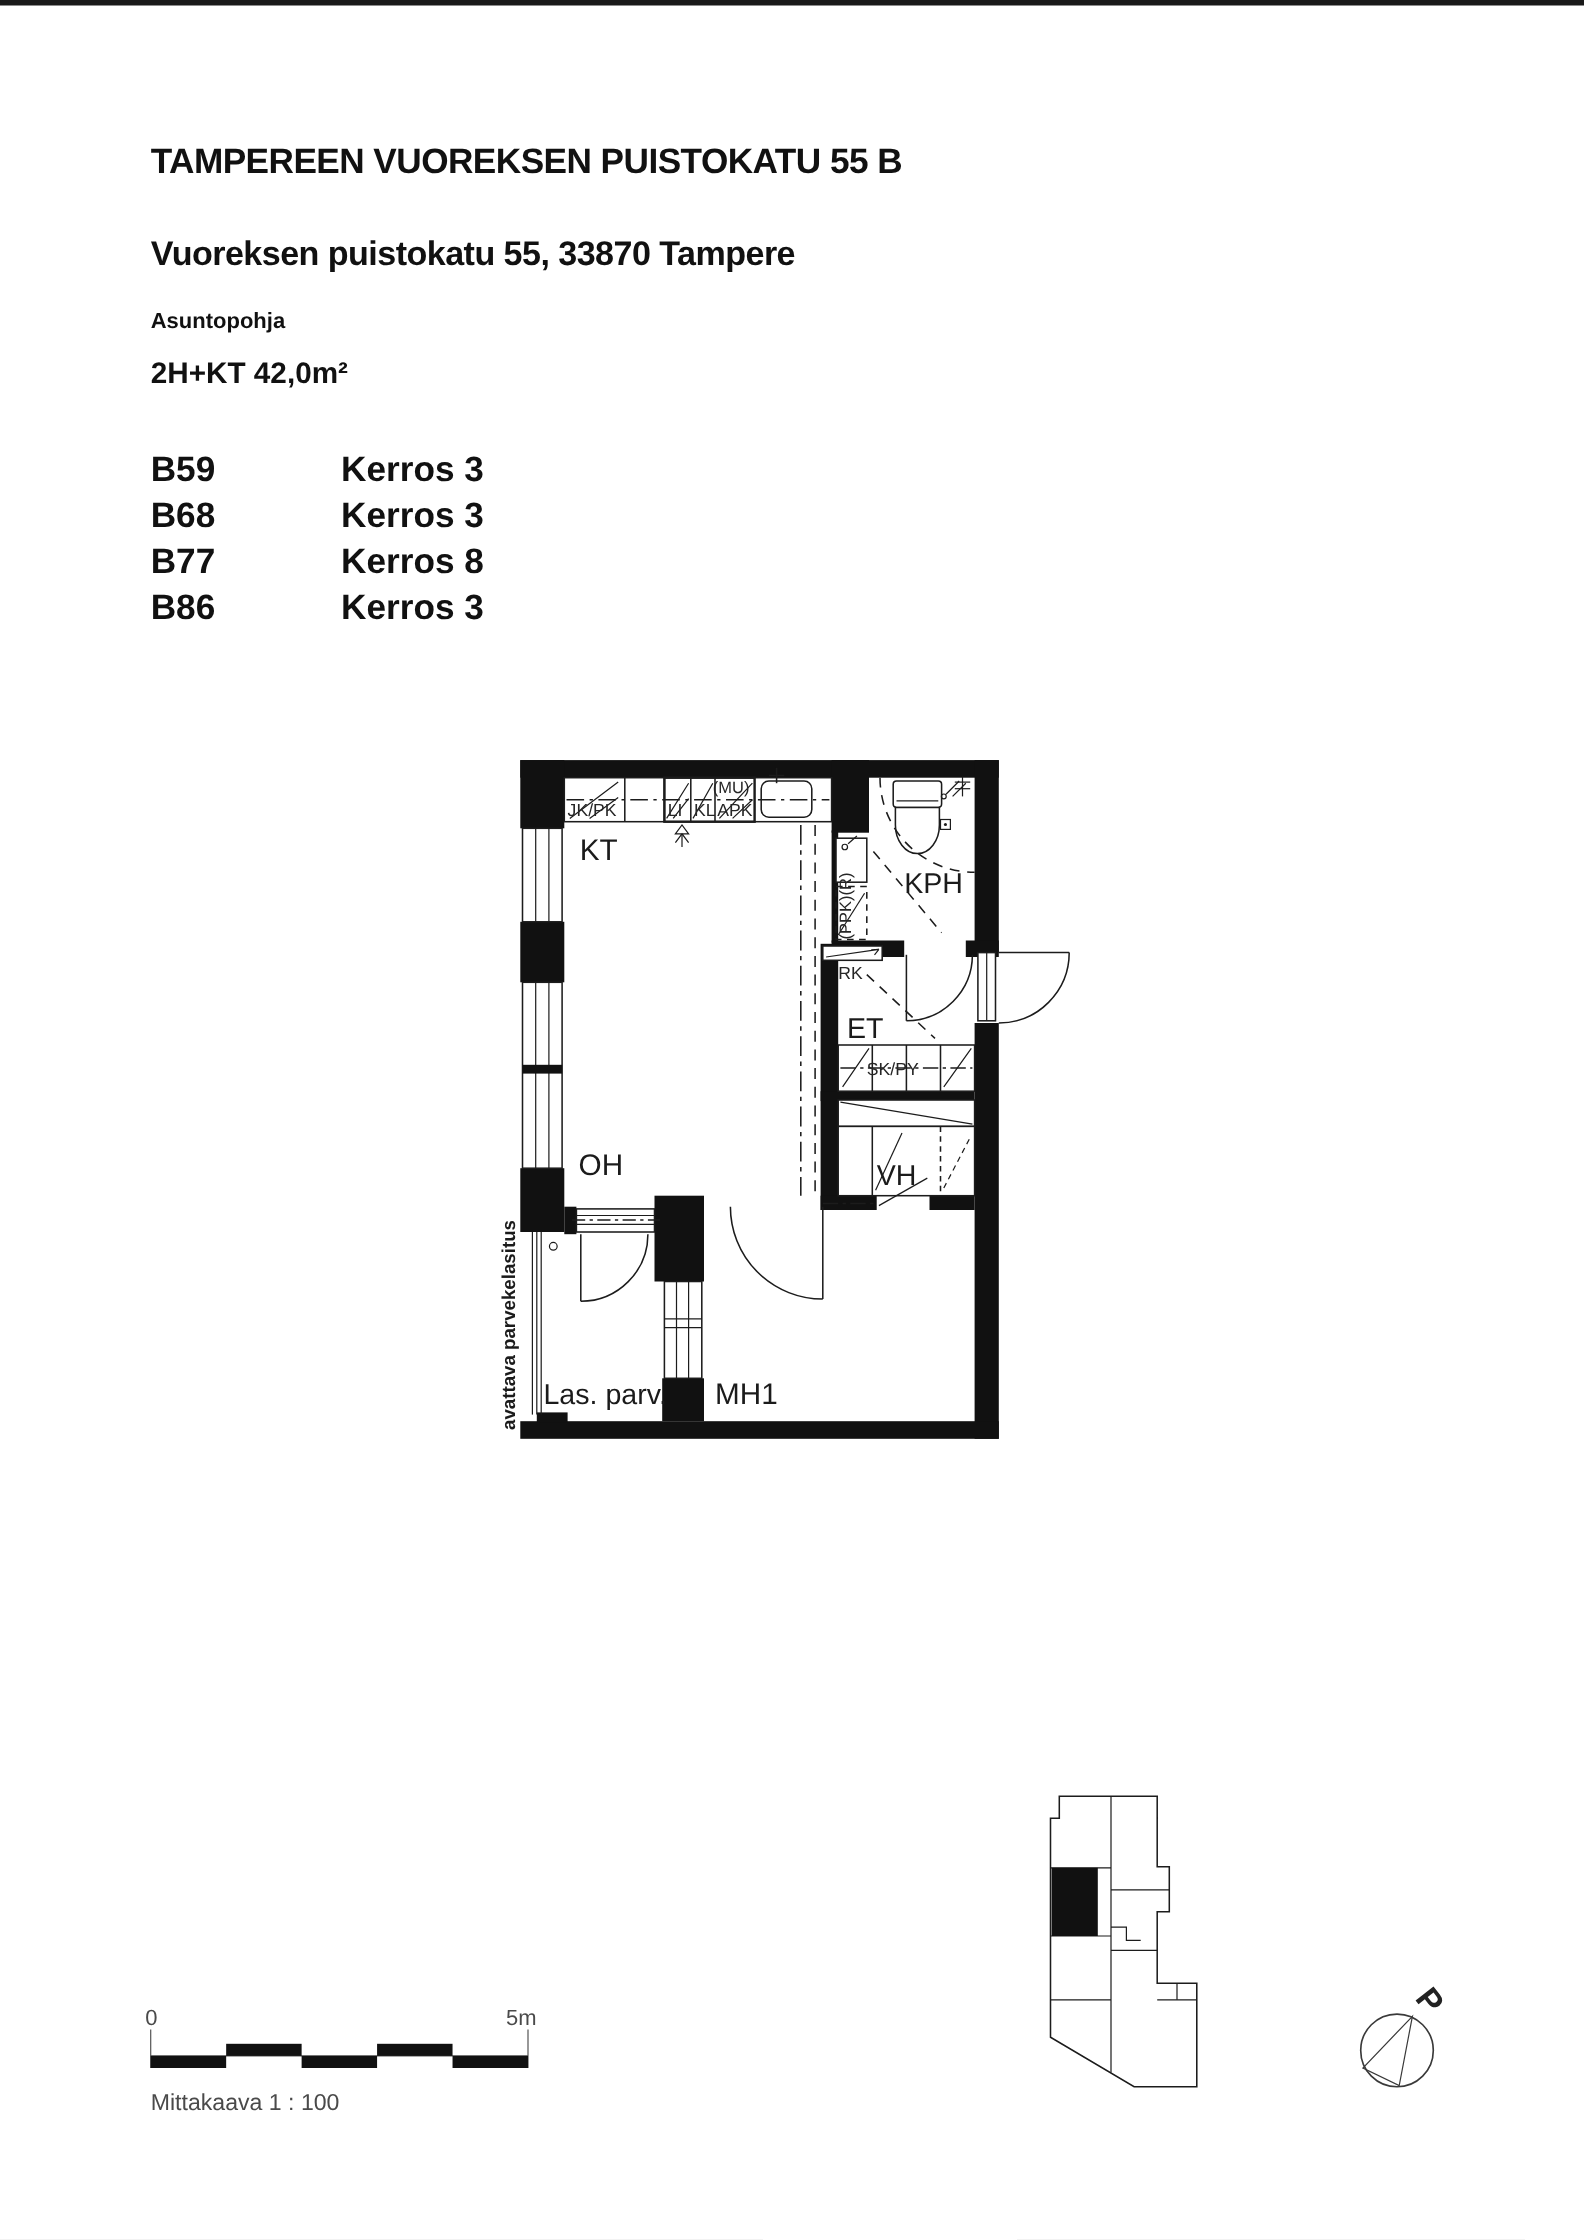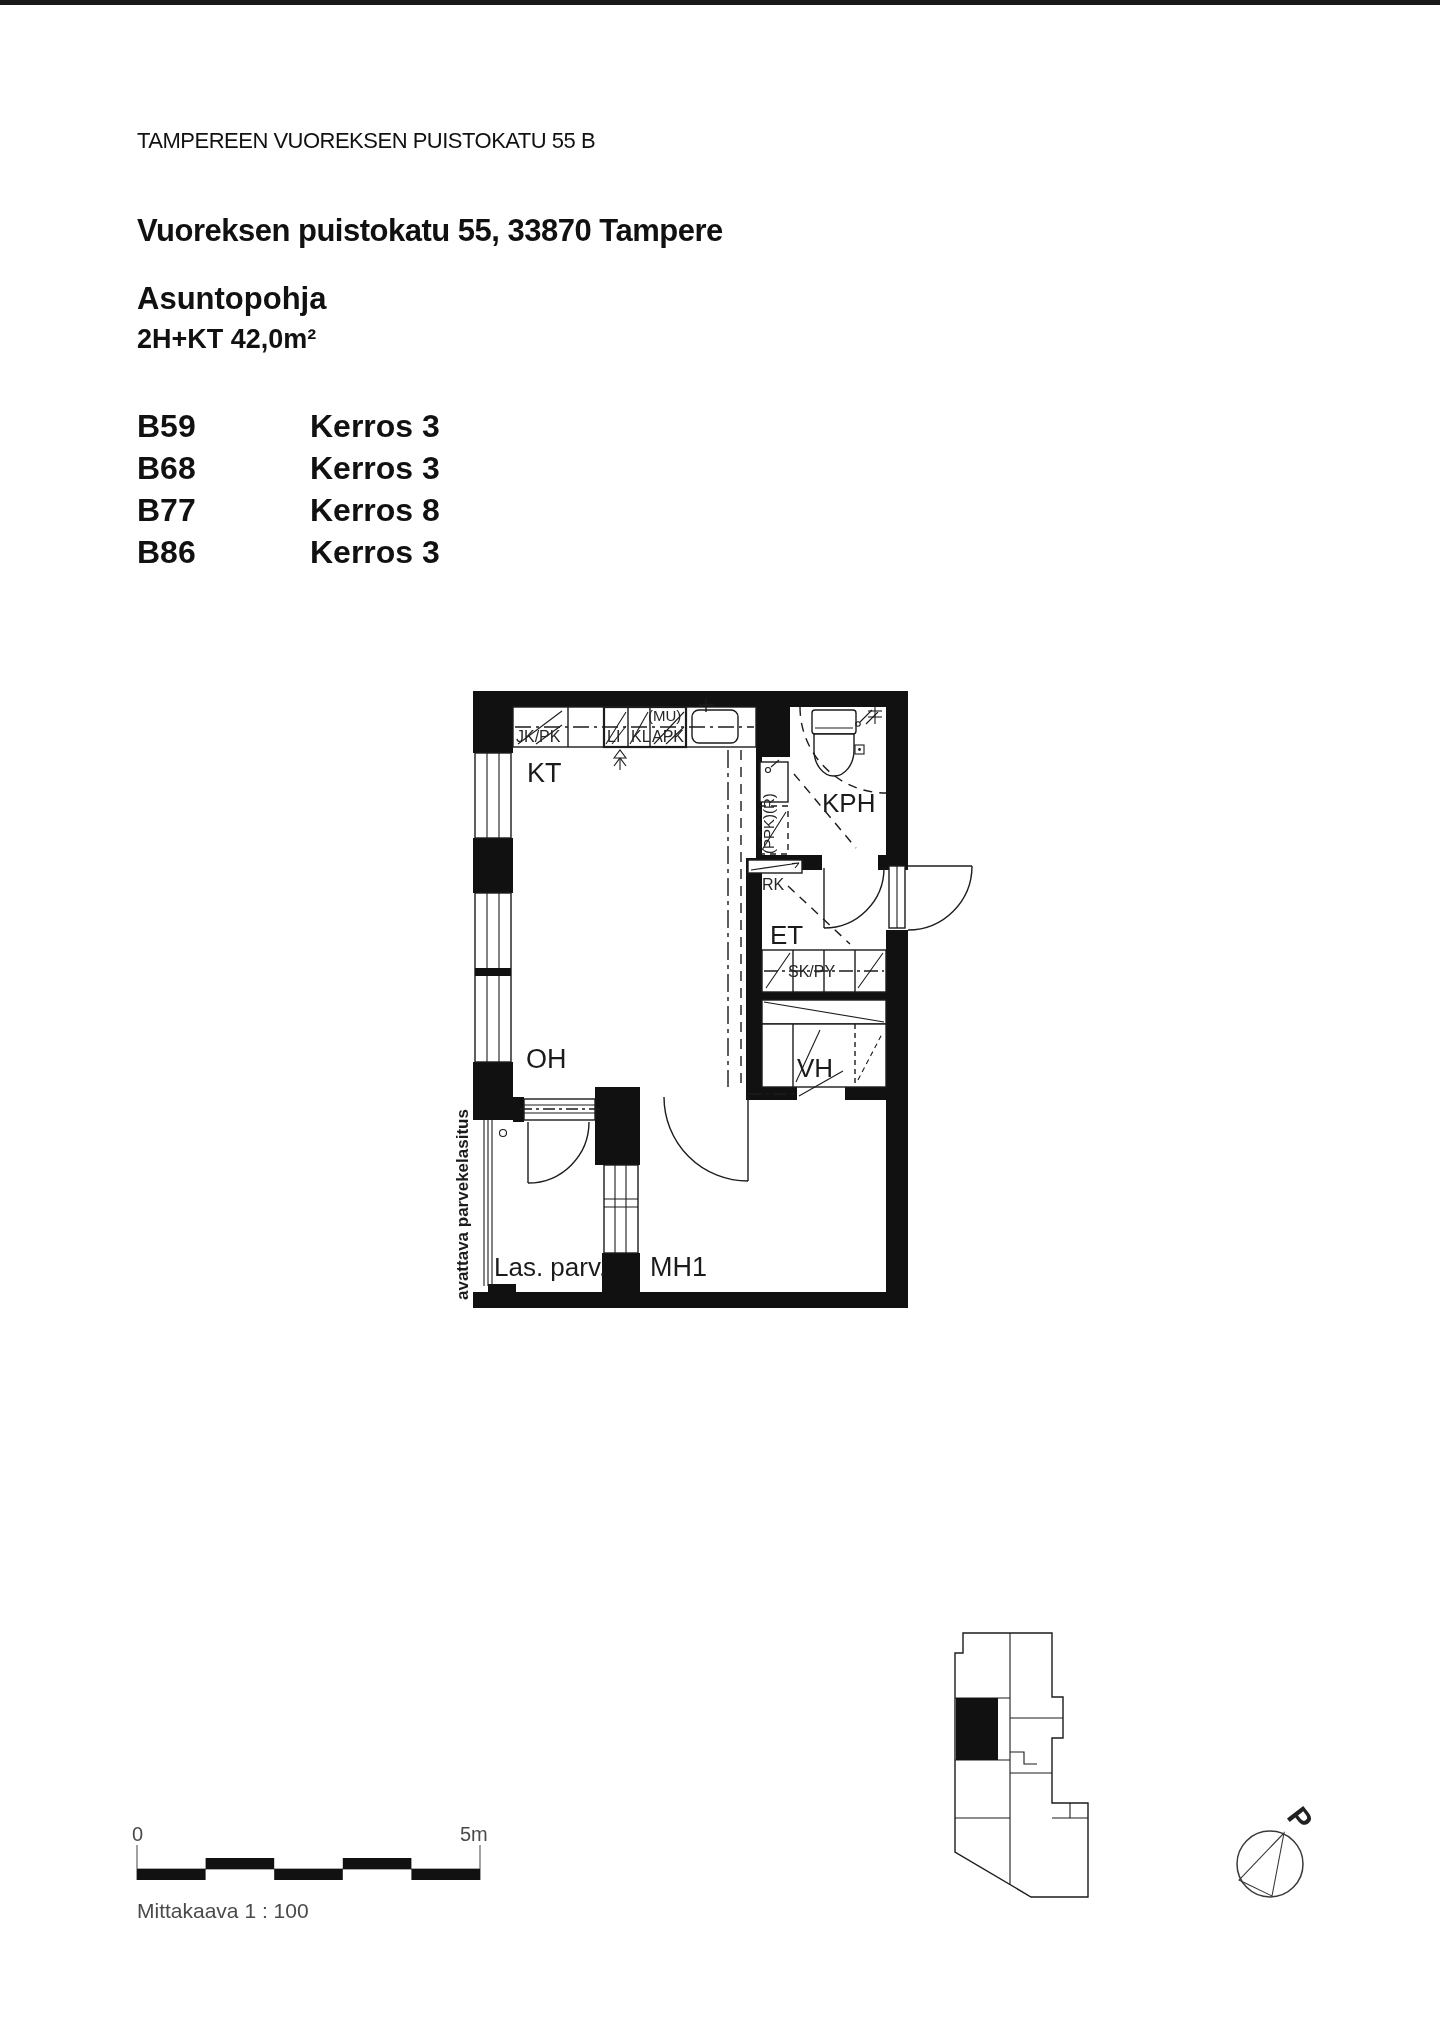--- a/index.html
+++ b/index.html
@@ -2,23 +2,23 @@
 <html><head>
 <meta charset="utf-8">
 <style>
   html,body{margin:0;padding:0;background:#e8e8e8;}
   .page{
     position:relative;width:1440px;height:2036px;background:#ffffff;
     font-family:"Liberation Sans","DejaVu Sans",sans-serif;color:#111;
     overflow:hidden;margin:0 auto;
   }
   .topbar{position:absolute;left:0;top:0;width:100%;height:5px;background:#191919;}
-  .title{position:absolute;left:137px;top:128px;font-size:22px;font-weight:normal;letter-spacing:-0.5px;white-space:nowrap;}
+  .title{position:absolute;left:137px;top:128px;font-size:32px;font-weight:bold;letter-spacing:-0.5px;white-space:nowrap;}
   .subtitle{position:absolute;left:137px;top:169px;font-size:31px;font-weight:bold;letter-spacing:-0.5px;white-space:nowrap;margin-top:44px;}
-  .heading{position:absolute;left:137px;top:281px;font-size:31px;font-weight:bold;}
+  .heading{position:absolute;left:137px;top:281px;font-size:20px;font-weight:bold;}
   .apttype{position:absolute;left:137px;top:324px;font-size:27px;font-weight:bold;}
   .units{position:absolute;left:137px;top:408px;font-size:32px;font-weight:bold;}
   .units .row{height:42px;display:flex;}
   .units .ucol{width:173px;}
   svg text{font-family:"Liberation Sans","DejaVu Sans",sans-serif;}
   .plan-svg{position:absolute;left:455px;top:680px;}
   .site-svg{position:absolute;left:950px;top:1625px;}
   .north-svg{position:absolute;left:1225px;top:1785px;}
   .scale-svg{position:absolute;left:125px;top:1825px;}
   .w{fill:#111;stroke:none;}

